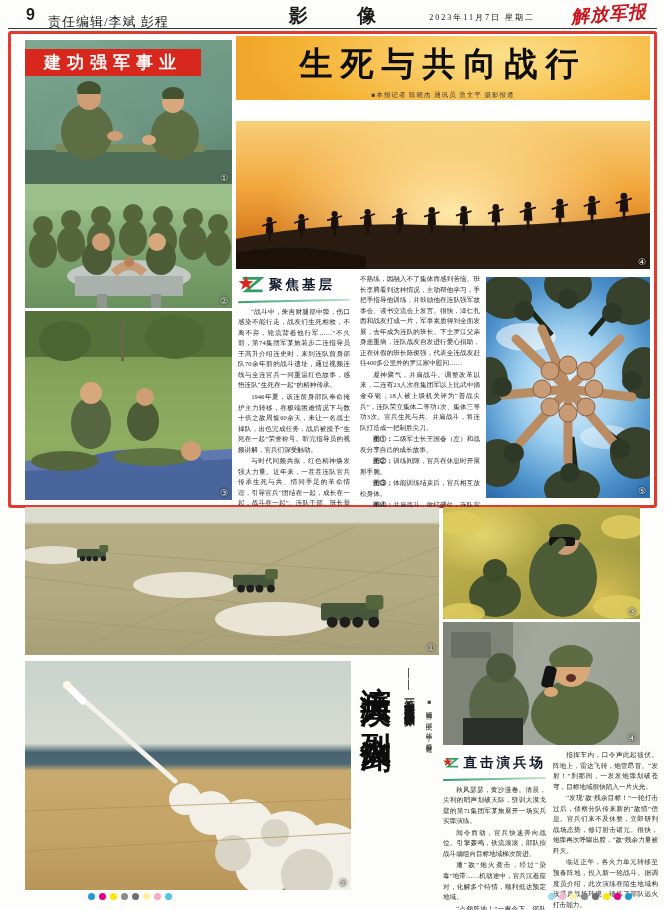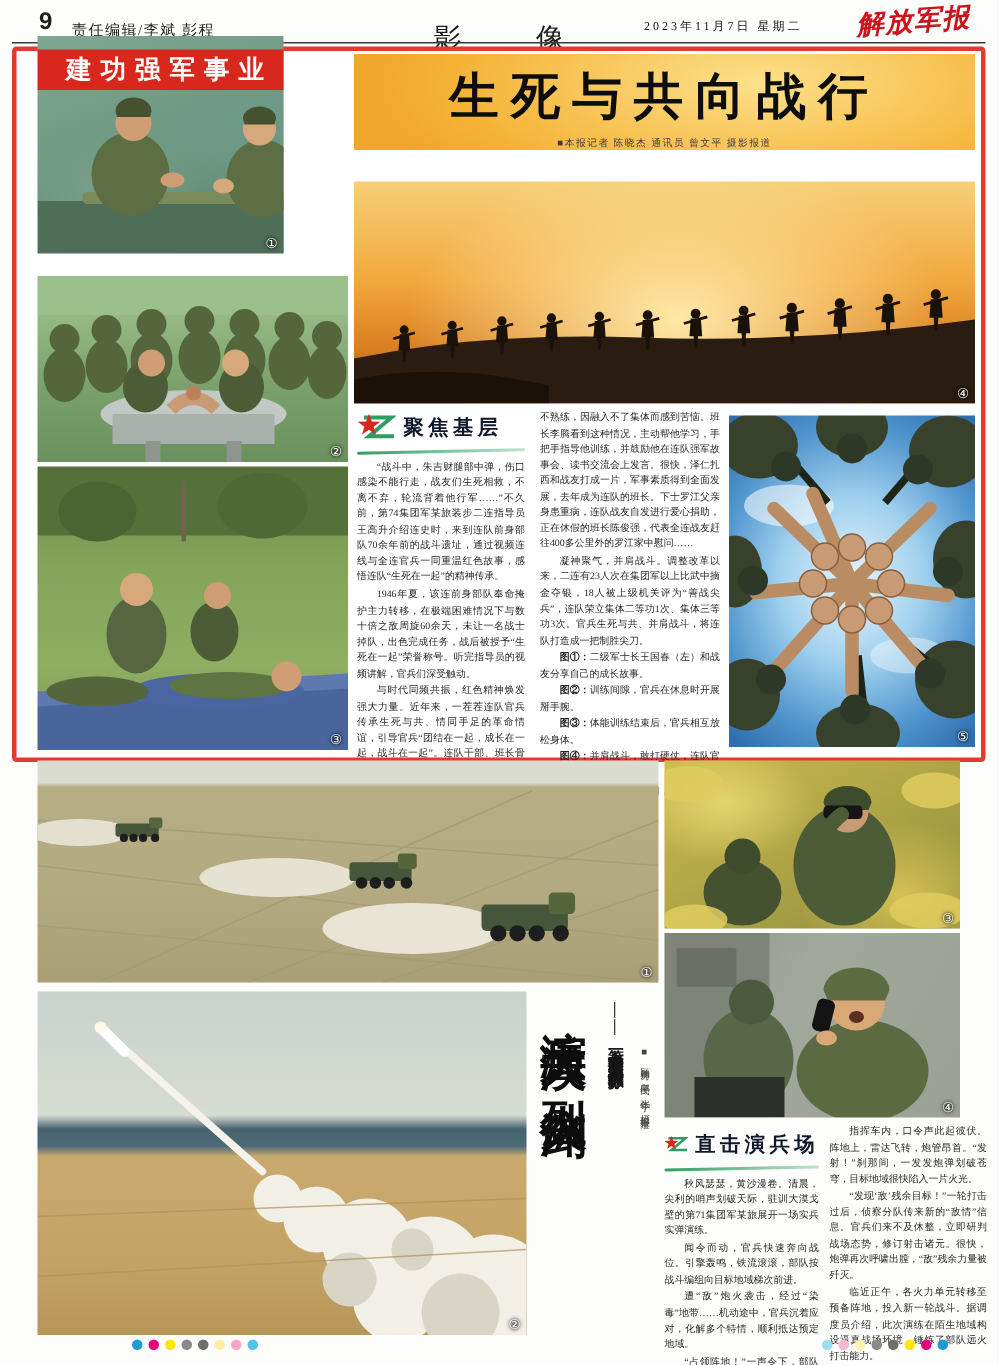--- a/index.html
+++ b/index.html
@@ -2,35 +2,35 @@
 <html><head>
 <meta charset="utf-8">
 <style>
   html,body{margin:0;padding:0;background:#e9e9e9;}
   #paper{position:relative;width:665px;height:910px;background:#fdfdfc;margin:0 auto;
          font-family:"Liberation Serif",serif;color:#1c1c1c;overflow:hidden;}
   
   .hdr-rule{position:absolute;left:8px;top:28px;width:649px;height:1px;background:#3a3a3a;}
   .pageno{position:absolute;left:26px;top:6px;font-family:"Liberation Sans",sans-serif;
           font-weight:bold;font-size:16px;}
-  .editors{position:absolute;left:48px;top:13px;font-size:10px;color:#222;letter-spacing:1px;}
-  .sectitle{position:absolute;left:0;right:0;top:13px;text-align:center;
-            font-family:"Liberation Sans",sans-serif;font-weight:400;font-size:19px;letter-spacing:22px;text-indent:22px;}
+  .editors{position:absolute;left:48px;top:13px;font-size:13px;color:#222;letter-spacing:1px;}
+  .sectitle{position:absolute;left:0;right:0;top:3px;text-align:center;
+            font-family:"Liberation Sans",sans-serif;font-weight:700;font-size:19px;letter-spacing:22px;text-indent:22px;}
   .dateline{position:absolute;right:130px;top:12px;font-size:8px;letter-spacing:2px;color:#111;}
   .masthead{position:absolute;right:18px;top:2px;font-size:18px;font-weight:bold;font-style:italic;
             color:#c8161e;transform:rotate(-4deg);letter-spacing:1px;}
   
   .redbox{position:absolute;left:8px;top:31px;width:643px;height:471px;border:3px solid #e33a2e;
           border-radius:3px;background:#fff;}
   
   .ph{position:absolute;overflow:hidden;background:#888;}
   .mark{position:absolute;right:4px;bottom:2px;color:#fff;font-size:9px;
         text-shadow:0 0 2px #000,0 0 3px #000;z-index:9;}
   
-  #ph1{left:25px;top:24px;width:164px;height:145px;
+  #ph1{left:25px;top:40px;width:207px;height:145px;
        background:radial-gradient(60px 40px at 30% 70%,#7ba08a,transparent),
                   radial-gradient(70px 50px at 80% 40%,#6e9a88,transparent),
                   linear-gradient(160deg,#7fa893,#5d8672);}
   #ph1 .banner{position:absolute;left:0;top:9px;width:176px;height:27px;background:#d8281e;
        color:#fff;font-family:"Liberation Sans",sans-serif;font-weight:900;font-size:17px;
        letter-spacing:6px;line-height:27px;text-align:center;}
   #ph2{left:25px;top:184px;width:207px;height:124px;
        background:linear-gradient(180deg,#a9c794 0%,#8fb47e 30%,#7aa06b 60%,#6a905d 100%);}
   #ph3{left:25px;top:311px;width:207px;height:189px;
        background:linear-gradient(180deg,#6f8f4b 0%,#83a45a 35%,#8fae62 70%,#7d9c52 100%);}

